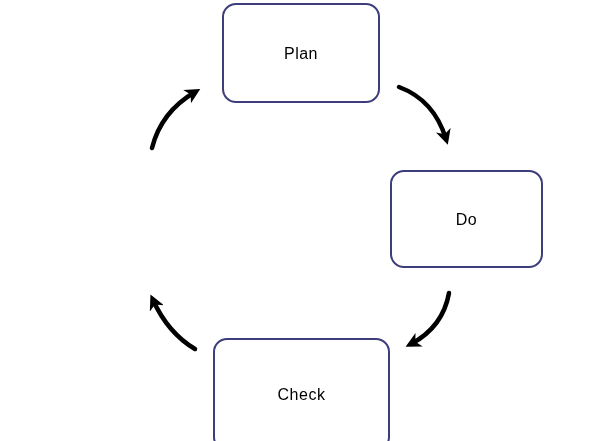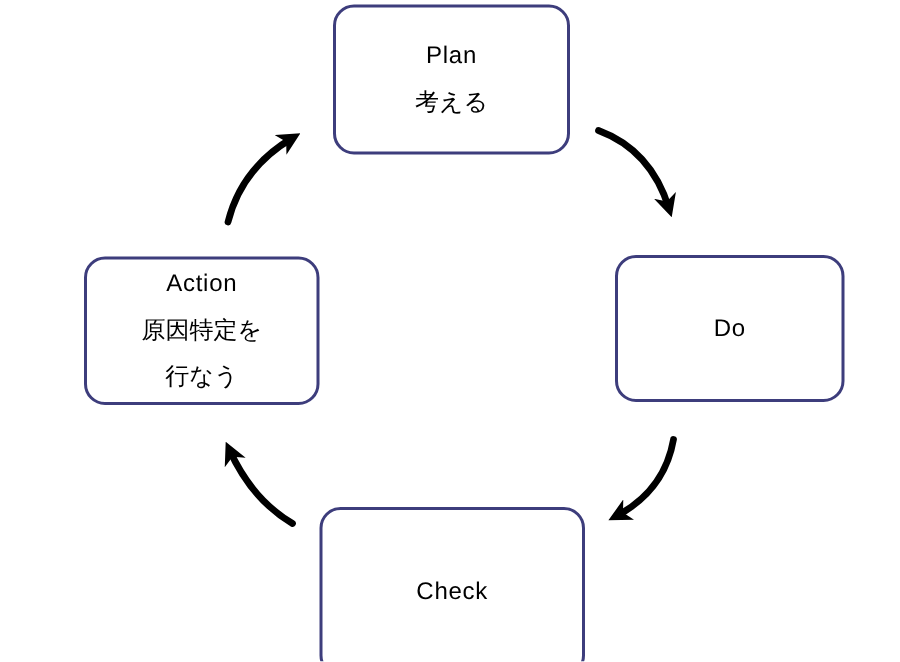--- a/index.html
+++ b/index.html
@@ -37,21 +37,21 @@
     display: flex;
     flex-direction: column;
     justify-content: center;
     align-items: center;
     text-align: center;
     color: var(--text, #000000);
     font-size: 16px;
     line-height: 31px;
   }
   .node-plan   { left: 222px; top: 3px;   width: 158px; height: 100px; }
-  .node-do     { left: 390px; top: 170px; width: 153px; height: 98px; margin-left: 20px;  }
+  .node-do     { left: 390px; top: 170px; width: 153px; height: 98px;  }
   .node-check  { left: 213px; top: 338px; width: 177px; height: 113px;  }
   .node-action { left: 56px;  top: 171px; width: 157px; height: 99px;  }
   .node .label-en { letter-spacing: 0.5px; }
 </style>
 </head>
 <body>
 
 <div class="canvas" style="--background: #ffffff; --box-fill: #ffffff; --box-border: #3d3d7c; --arrow: #000000; --text: #000000;">
 
   <svg class="arrows" viewBox="0 0 600 441" xmlns="http://www.w3.org/2000/svg">
@@ -61,30 +61,24 @@
       </marker>
     </defs>
     <path class="edge" d="M399,87 Q434,100 446,139" marker-end="url(#arrowhead)"></path>
     <path class="edge" d="M449,293 Q443,327 411,344" marker-end="url(#arrowhead)"></path>
     <path class="edge" d="M195,349 Q168,333 153,300" marker-end="url(#arrowhead)"></path>
     <path class="edge" d="M152,148 Q161,112 195,92" marker-end="url(#arrowhead)"></path>
   </svg>
 
   <div class="node node-plan">
     <div class="label-en">Plan</div>
-    <div class="label-jp">考える</div>
   </div>
 
   <div class="node node-do">
     <div class="label-en">Do</div>
   </div>
 
   <div class="node node-check">
     <div class="label-en">Check</div>
   </div>
 
-  <div class="node node-action">
-    <div class="label-en">Action</div>
-    <div class="label-jp">原因特定を</div>
-    <div class="label-jp">行なう</div>
-  </div>
 
 </div>
 
 </body></html>

